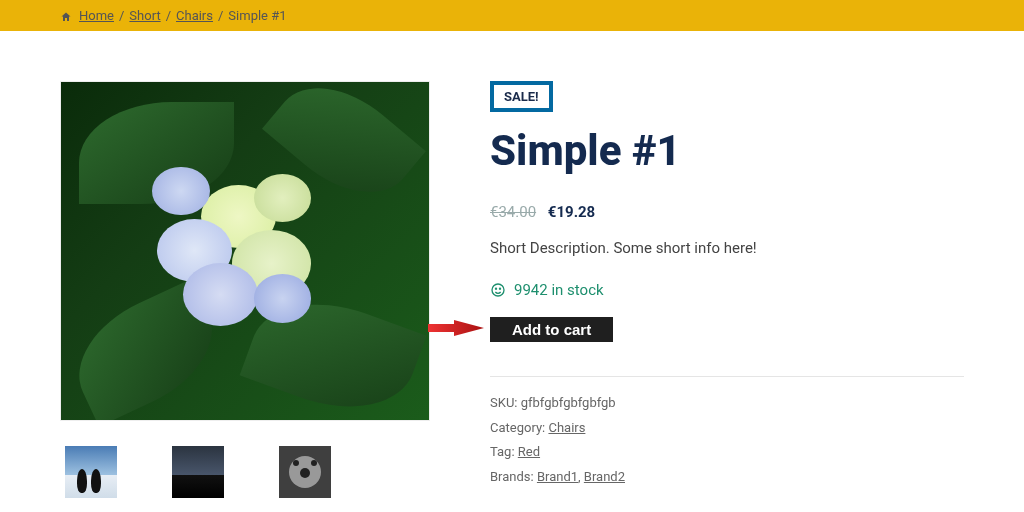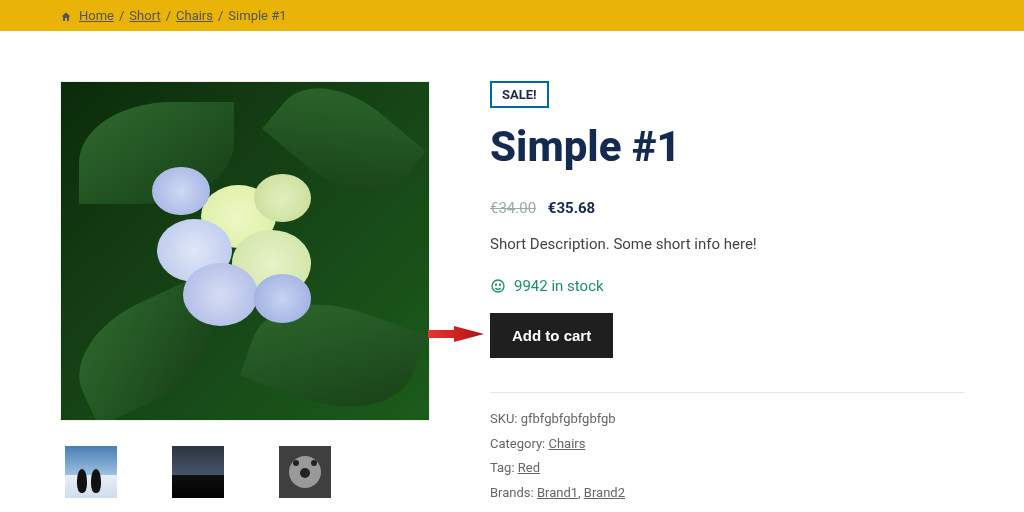--- a/index.html
+++ b/index.html
@@ -23,34 +23,34 @@
   .thumb { width:52px; height:52px; cursor:pointer; position:relative; overflow:hidden; }
   .thumb1 { background: linear-gradient(180deg,#4a7cb5 0%,#9cc0e0 55%,#e8eef5 55%,#d0dde9 100%); }
   .thumb1::before, .thumb1::after { content:""; position:absolute; bottom:5px; width:10px; height:24px; background:#111; border-radius:50% 50% 40% 40%; }
   .thumb1::before { left:12px; }
   .thumb1::after { left:26px; }
   .thumb2 { background: linear-gradient(180deg,#2b3440 0%,#48556a 55%,#111 55%,#000 100%); }
   .thumb3 { background:#3f3f3f; }
   .thumb3::before { content:""; position:absolute; top:10px; left:10px; width:32px; height:32px; background:#999; border-radius:50%; }
   .thumb3::after { content:""; position:absolute; top:14px; left:14px; width:6px; height:6px; background:#222; border-radius:50%; box-shadow: 18px 0 #222, 9px 10px 0 2px #222; }
   .summary { flex:1; position:relative; }
-  .sale-badge { display:inline-block; border:2px solid #0369a1; color:#1a2a4a; font-weight:700; font-size:13px; padding:4px 10px; margin-bottom:14px; }
+  .sale-badge { display:inline-block; border:4px solid #0369a1; color:#1a2a4a; font-weight:700; font-size:13px; padding:4px 10px; margin-bottom:14px; }
   .title { font-size:42px; font-weight:800; color:#142a4f; margin-bottom:28px; }
   .price { margin-bottom:18px; font-size:15px; }
   .price .old { color:#9aa; text-decoration:line-through; margin-right:8px; }
   .price .new { color:#142a4f; font-weight:700; }
   .shortdesc { color:#444; font-size:15px; margin-bottom:24px; }
   .stock { color:#1e8f6e; font-size:15px; margin-bottom:18px; display:flex; align-items:center; gap:8px; }
   .smiley { width:16px; height:16px; }
   .cartrow { display:flex; align-items:center; justify-content:space-between; margin-bottom:34px; position:relative; }
   .qtywrap { display:flex; align-items:center; }
   .arrow-annot { position:absolute; left:-62px; top:50%; transform:translateY(-50%); }
   .qty-label-box { border:3px solid #d33; padding:8px 10px; font-size:15px; color:#333; }
   .qty-input { width:56px; height:38px; border:1px solid #e2e2e2; background:#f7f7f7; text-align:center; font-size:15px; margin-left:4px; }
-  .addcart { background:#1f1f1f; color:#fff; border:none; padding:14px 22px; font-weight:700; font-size:15px; cursor:pointer; }
+  .addcart { background:#1f1f1f; color:#fff; border:none; padding:4px 22px; font-weight:700; font-size:15px; cursor:pointer; }
   hr.meta-sep { border:none; border-top:1px solid #e5e5e5; margin-bottom:14px; }
   .meta { font-size:13px; color:#666; line-height:1.9; }
   .meta a { color:#666; text-decoration:underline; }
 </style>
 </head>
 <body>
 
 <div class="breadcrumb-bar">
   <span class="home-icon">
     <svg viewBox="0 0 24 24" fill="#555">
@@ -88,21 +88,21 @@
       <div class="thumb thumb2"></div>
       <div class="thumb thumb3"></div>
     </div>
   </div>
 
   <div class="summary">
     <div class="sale-badge">SALE!</div>
     <h1 class="title">Simple #1</h1>
     <div class="price">
       <span class="old">€34.00</span>
-      <span class="new">€35.68</span>
+      <span class="new">€19.28</span>
     </div>
     <p class="shortdesc">Short Description. Some short info here!</p>
     <div class="stock">
       <span class="smiley">
         <svg viewBox="0 0 24 24" fill="none" stroke="#1e8f6e" stroke-width="2">
             <circle cx="12" cy="12" r="9"></circle>
             <circle cx="9" cy="10" r="0.8" fill="#1e8f6e"></circle>
             <circle cx="15" cy="10" r="0.8" fill="#1e8f6e"></circle>
             <path d="M8 15c1.2 1.3 2.6 2 4 2s2.8-.7 4-2"></path>
           </svg>

